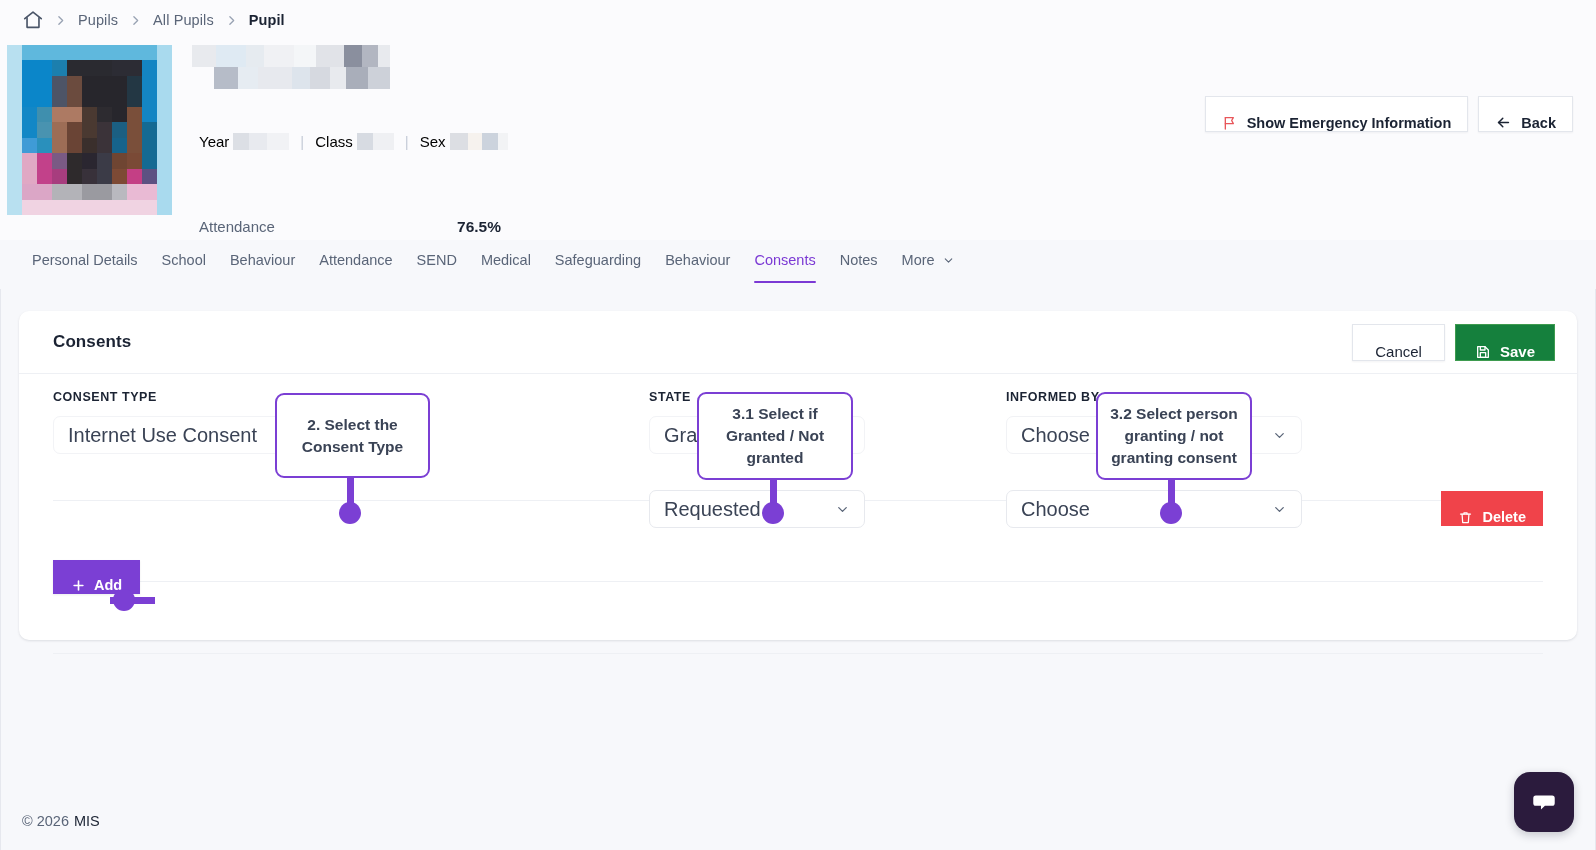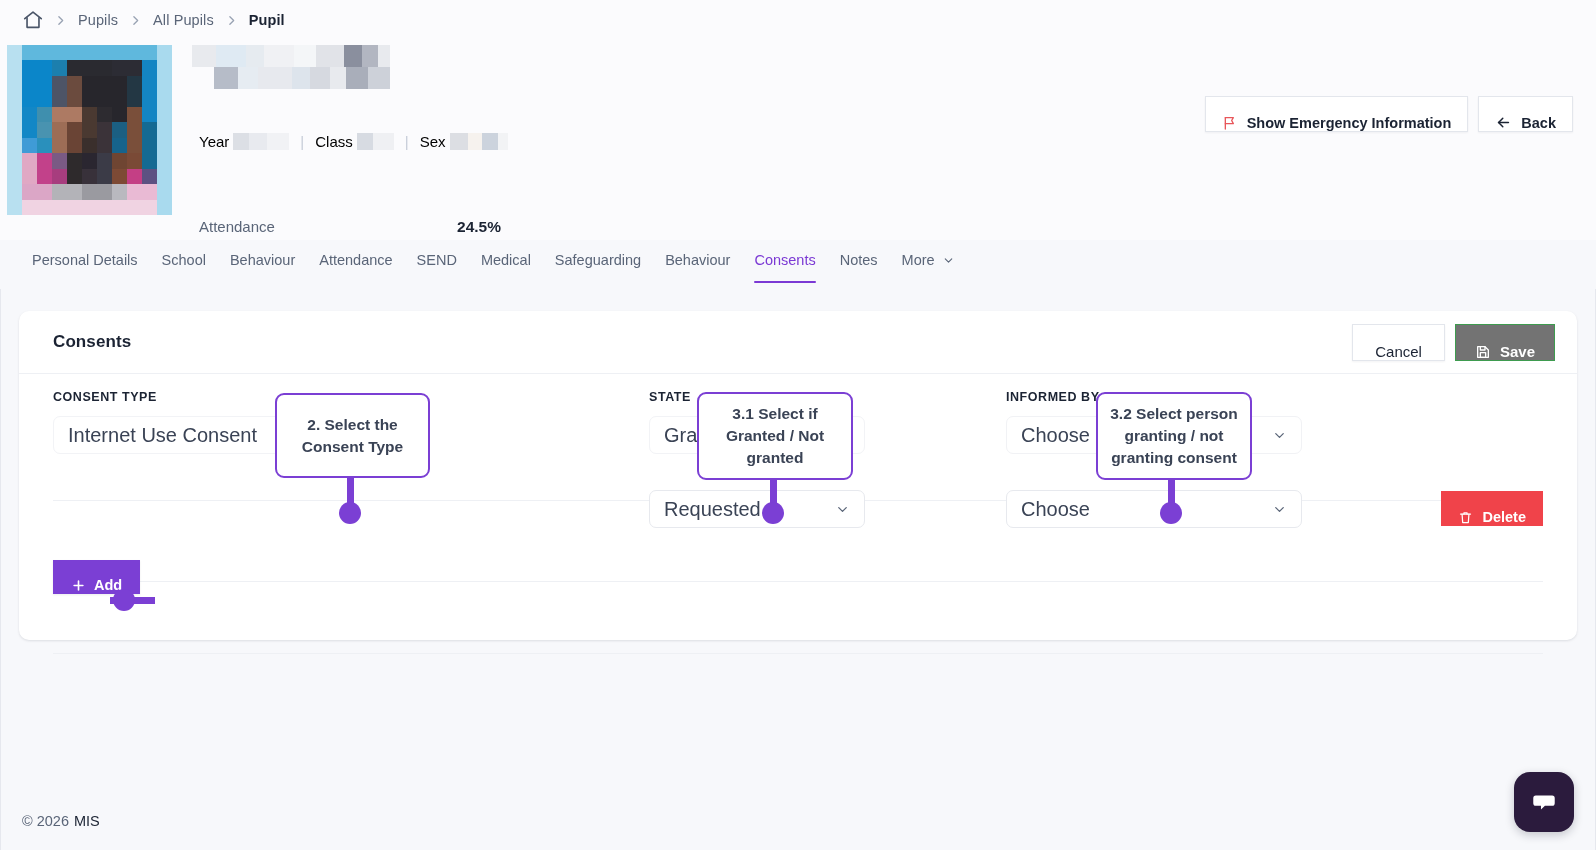--- a/index.html
+++ b/index.html
@@ -106,21 +106,21 @@
     border-bottom: 1px solid #eef0f4;
   }
   .card-title { font-size: 17px; color: #1b2333; letter-spacing: .1px; }
   .card-head-btns { display: flex; gap: 10px; align-items: center; }
   .btn-cancel {
     background: #fff; border: 1px solid #e3e6ec; color: #1b2333;
     height: 37px; padding: 0 22px; font-weight: 400; font-size: 15px;
     box-shadow: 0 1px 2px rgba(16,24,40,.05);
   }
   .btn-save {
-    background: #737373; border: 1px solid #3e9b4f; color: #fff;
+    background: #15803d; border: 1px solid #3e9b4f; color: #fff;
     height: 37px; padding: 0 19px; font-weight: 700; font-size: 15px;
   }
   .save-icon { width: 16px; height: 16px; display: block; }
 
   
   .form-area { position: relative; padding: 0 34px; }
   .col-labels {
     position: relative; height: 40px;
   }
   .col-label {
@@ -353,21 +353,21 @@
           <rect x="0" y="0" width="18" height="17" fill="#dcdee3"></rect>
           <rect x="18" y="0" width="14" height="17" fill="#f6f2ee"></rect>
           <rect x="32" y="0" width="16" height="17" fill="#ccd3dd"></rect>
           <rect x="48" y="0" width="10" height="17" fill="#f2f3f5"></rect>
         </svg>
       </span>
     </div>
 
     <div class="attendance-row">
       <span class="attendance-label">Attendance</span>
-      <span class="attendance-value">24.5%</span>
+      <span class="attendance-value">76.5%</span>
     </div>
     <div class="attendance-track">
       <div class="attendance-fill" id="attendance-fill" style="width: 59.3%; background: rgb(232, 70, 74);"></div>
     </div>
 
     <div class="hdr-btns">
       <button class="btn btn-white">
         <span style="display:flex;">
           <svg class="flag-icon" viewBox="0 0 24 24" fill="none" stroke="currentColor" stroke-width="2" stroke-linecap="round" stroke-linejoin="round">
             <path d="M5 21V4"></path>

